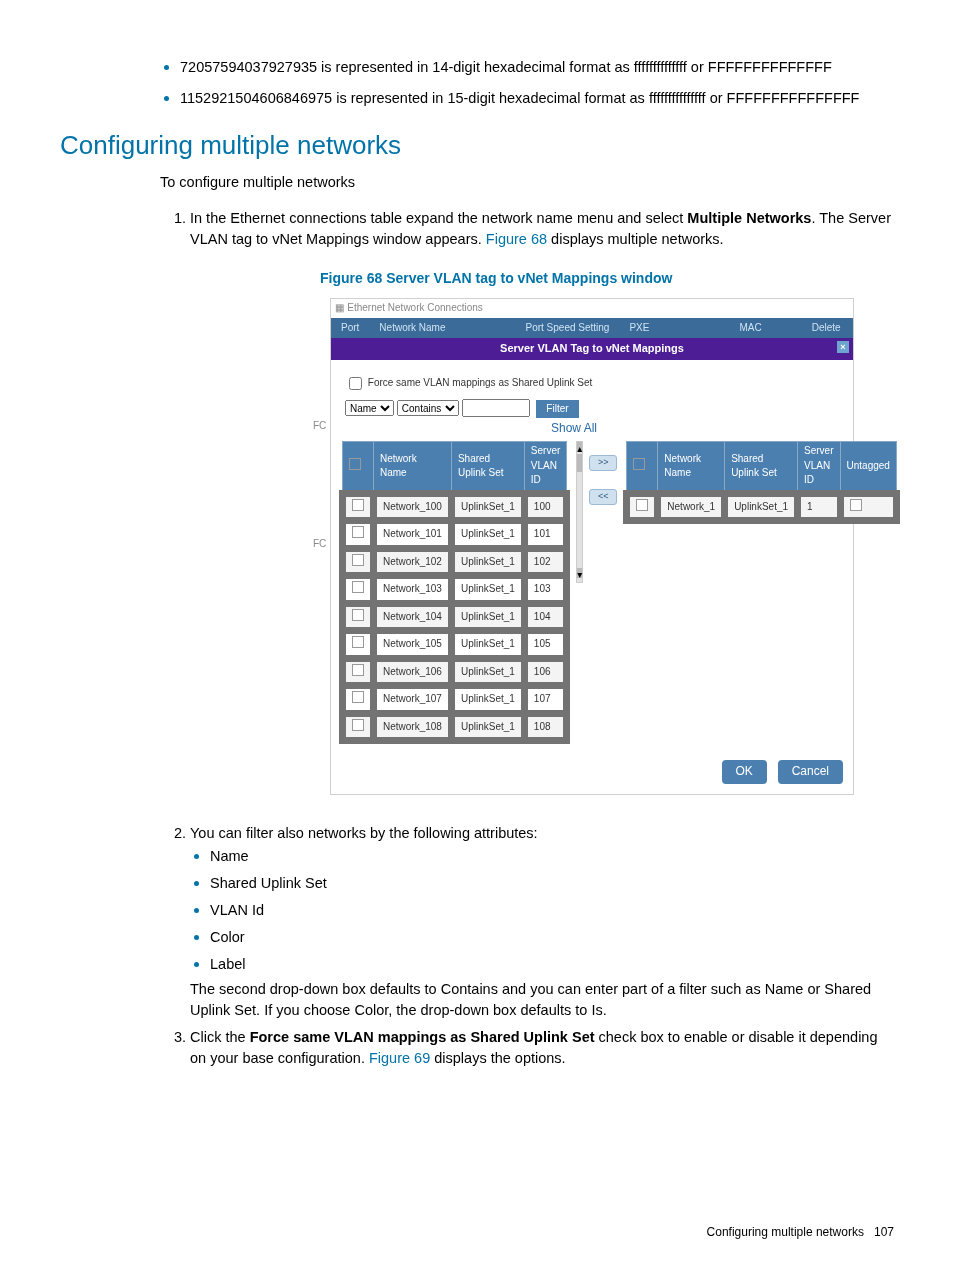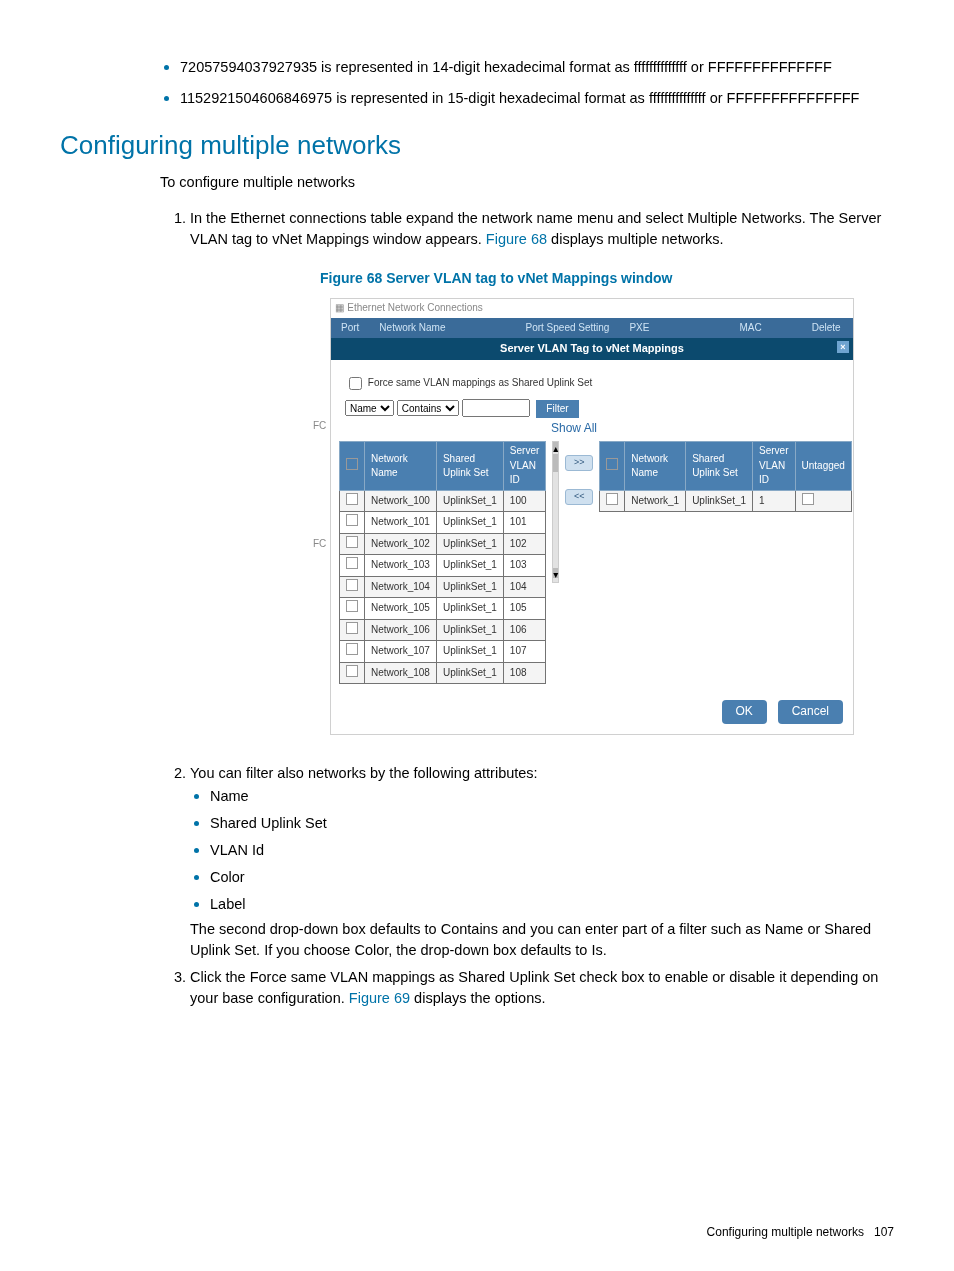--- a/index.html
+++ b/index.html
@@ -30,41 +30,41 @@
   ol { margin-left: 100px; padding-left: 30px; }
   ol > li { margin-bottom: 6px; }
   ol ul li { margin-bottom: 4px; }
   .figure-title {
     color: #0073a8;
     font-weight: bold;
     font-size: 14px;
     margin: 18px 0 10px 130px;
   }
   .link { color: #0073a8; }
-  strong { font-weight: normal; }
+  strong { font-weight: bold; }
 
   
   .screenshot {
     margin: 0 40px 28px 140px;
     border:1px solid #d0d0d0;
     font-size:10px;
     background:#fff;
     position:relative;
   }
   .ss-title { color:#888; font-size:10px; padding:2px 4px;}
   .ss-top-tabs {
     display:flex;
     align-items:center;
     background:#3a6b99;
     color:#cfe4f5;
     font-size:10px;
   }
   .ss-top-tabs span { padding:3px 10px;}
   .ss-banner {
-    background:#0c4a6e;
+    background:#4c1d95;
     color:#fff;
     text-align:center;
     padding:3px 0;
     font-size:11px;
     font-weight:bold;
     position:relative;
   }
   .ss-close {
     position:absolute; right:4px; top:3px;
     width:12px;height:12px;background:#6fa4d0;
@@ -84,21 +84,21 @@
   .ss-tables { display:flex; gap:6px; align-items:flex-start;}
   table.ss-t {
     border-collapse:collapse; font-size:10px; color:#333;
   }
   table.ss-t th {
     background:#4a7fb0; color:#fff; font-weight:normal;
     padding:2px 6px; border:1px solid #88a9c6; font-size:10px;
     text-align:left;
   }
   table.ss-t td {
-    border:1px solid #737373; padding:2px 6px; background:#fff;
+    border:7px solid #737373; padding:2px 6px; background:#fff;
   }
   table.ss-t tr:nth-child(even) td { background:#f4f4f4;}
   .chk { width:10px;height:10px;border:1px solid #999;display:inline-block;background:#fff;}
   .transfer {
     display:flex;flex-direction:column;gap:18px;justify-content:center;margin-top:14px;
   }
   .tbtn {
     background:#cfe0ef;border:1px solid #9bb9d4;border-radius:3px;
     color:#345b80;width:26px;height:14px;font-size:9px;text-align:center;line-height:13px;
   }

